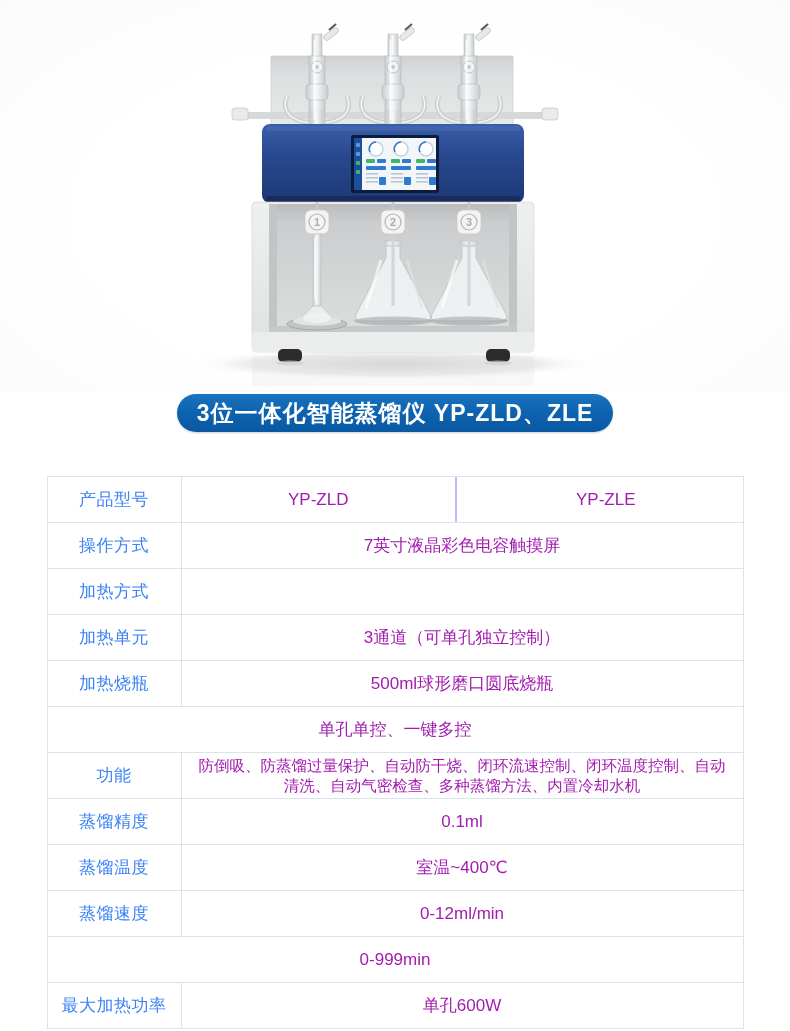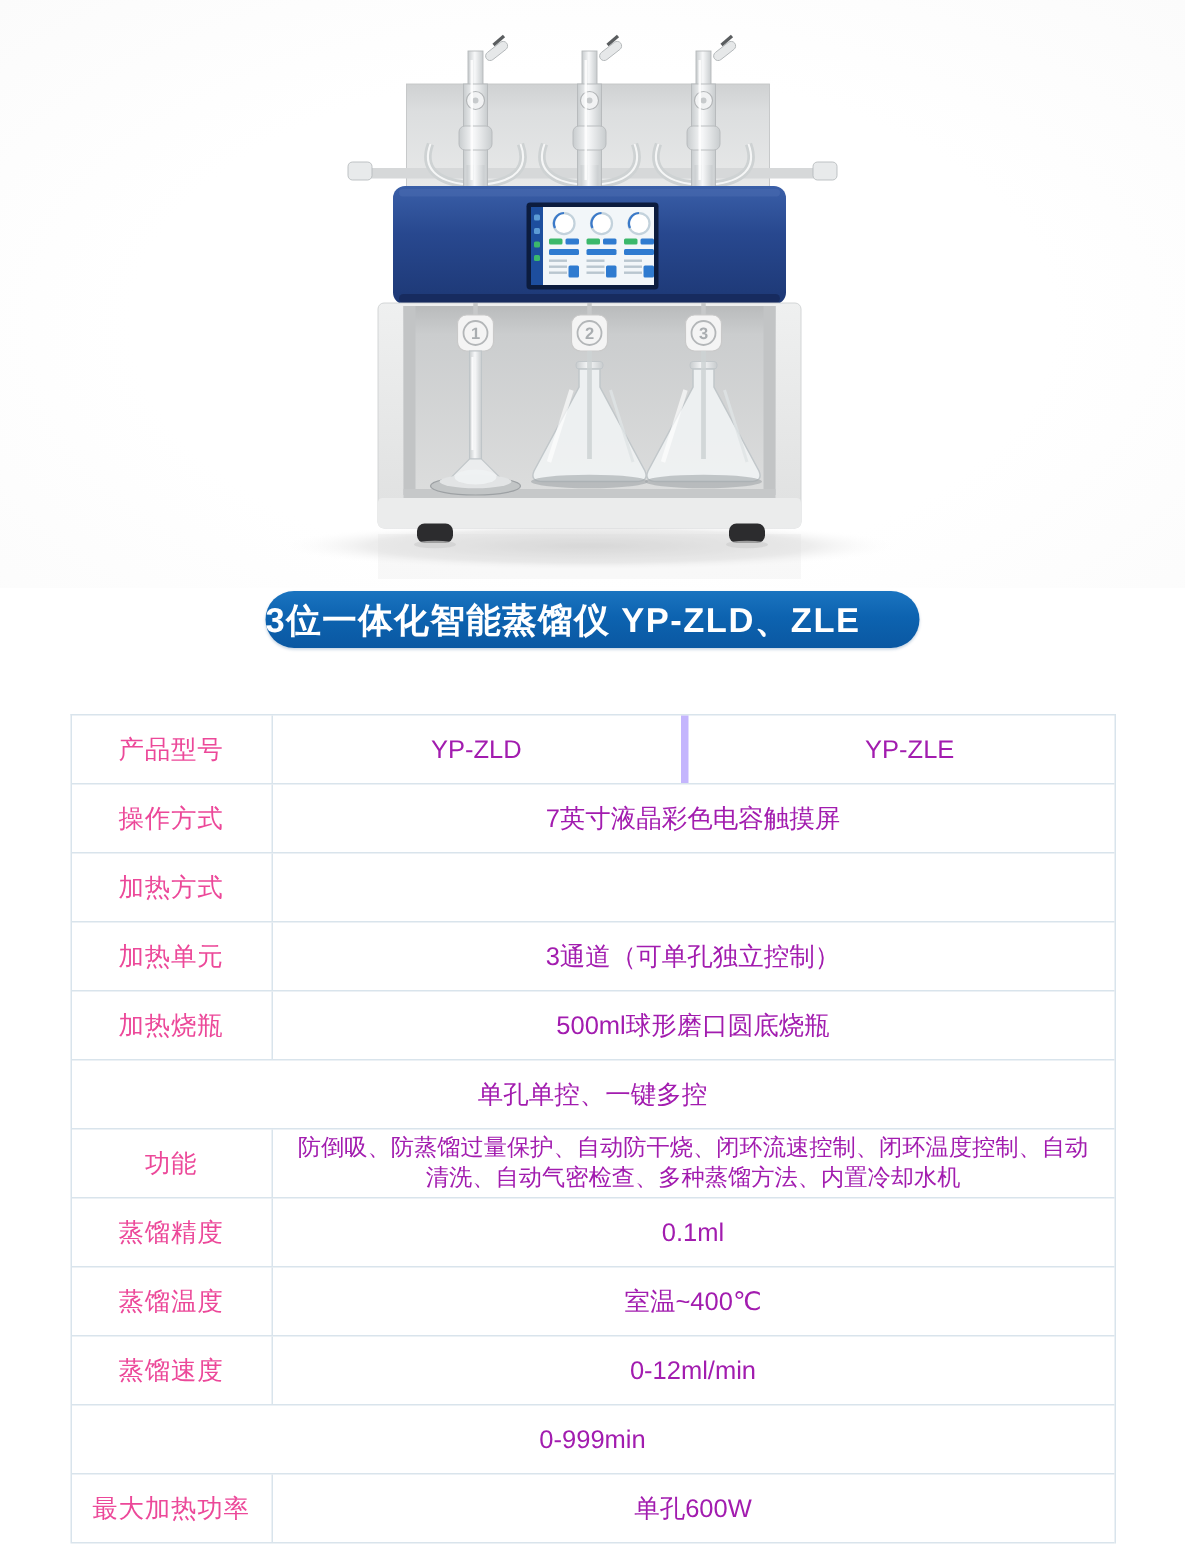--- a/index.html
+++ b/index.html
@@ -15,21 +15,21 @@
     position:relative;width:790px;height:392px;
     background:radial-gradient(ellipse at 50% 55%, #ffffff 55%, #fbfbfb 100%);
   }
   .photo-area svg{display:block;}
 
   
   .title-banner{
     width:436px;height:38px;margin:2px auto 0;
     background:linear-gradient(180deg,#1a74c0 0%,#0d63b0 45%,#0a58a2 100%);
     border-radius:20px;
-    display:flex;align-items:center;justify-content:flex-start;
+    display:flex;align-items:center;justify-content:center;
     box-shadow:0 1px 2px rgba(10,70,130,.25);
   }
   .title-banner span{
     color:#ffffff;font-size:23px;font-weight:bold;letter-spacing:1px;
     white-space:nowrap;
   }
 
   
   .spec-table{
     width:697px;margin:44px auto 0;
@@ -37,27 +37,27 @@
     box-sizing:border-box;background:#ffffff;
   }
   .spec-row{
     display:flex;height:46px;box-sizing:border-box;
     border-bottom:1px solid #d9e4ec;align-items:stretch;
   }
   .spec-label{
     width:134px;flex:0 0 134px;box-sizing:border-box;
     border-right:1px solid #d9e4ec;
     display:flex;align-items:center;justify-content:center;
-    color:#ec4899;font-size:17px;letter-spacing:.5px;text-align:left;
+    color:#3b82f6;font-size:17px;letter-spacing:.5px;text-align:left;
   }
   .spec-value{
     flex:1;display:flex;align-items:center;justify-content:center;
     color:#a21caf;font-size:17px;text-align:center;padding:0 8px;
   }
-  .spec-value.half + .spec-value.half{border-left:5px solid #c4b5fd;padding-left:20px;}
+  .spec-value.half + .spec-value.half{border-left:2px solid #c4b5fd;padding-left:20px;}
   .spec-value.multiline{font-size:15.5px;line-height:20px;padding:0 14px;}
 </style>
 </head>
 <body>
 
 <div class="page">
 
   <div class="photo-area">
     <svg width="790" height="392" viewBox="0 0 790 392">
       <defs>

